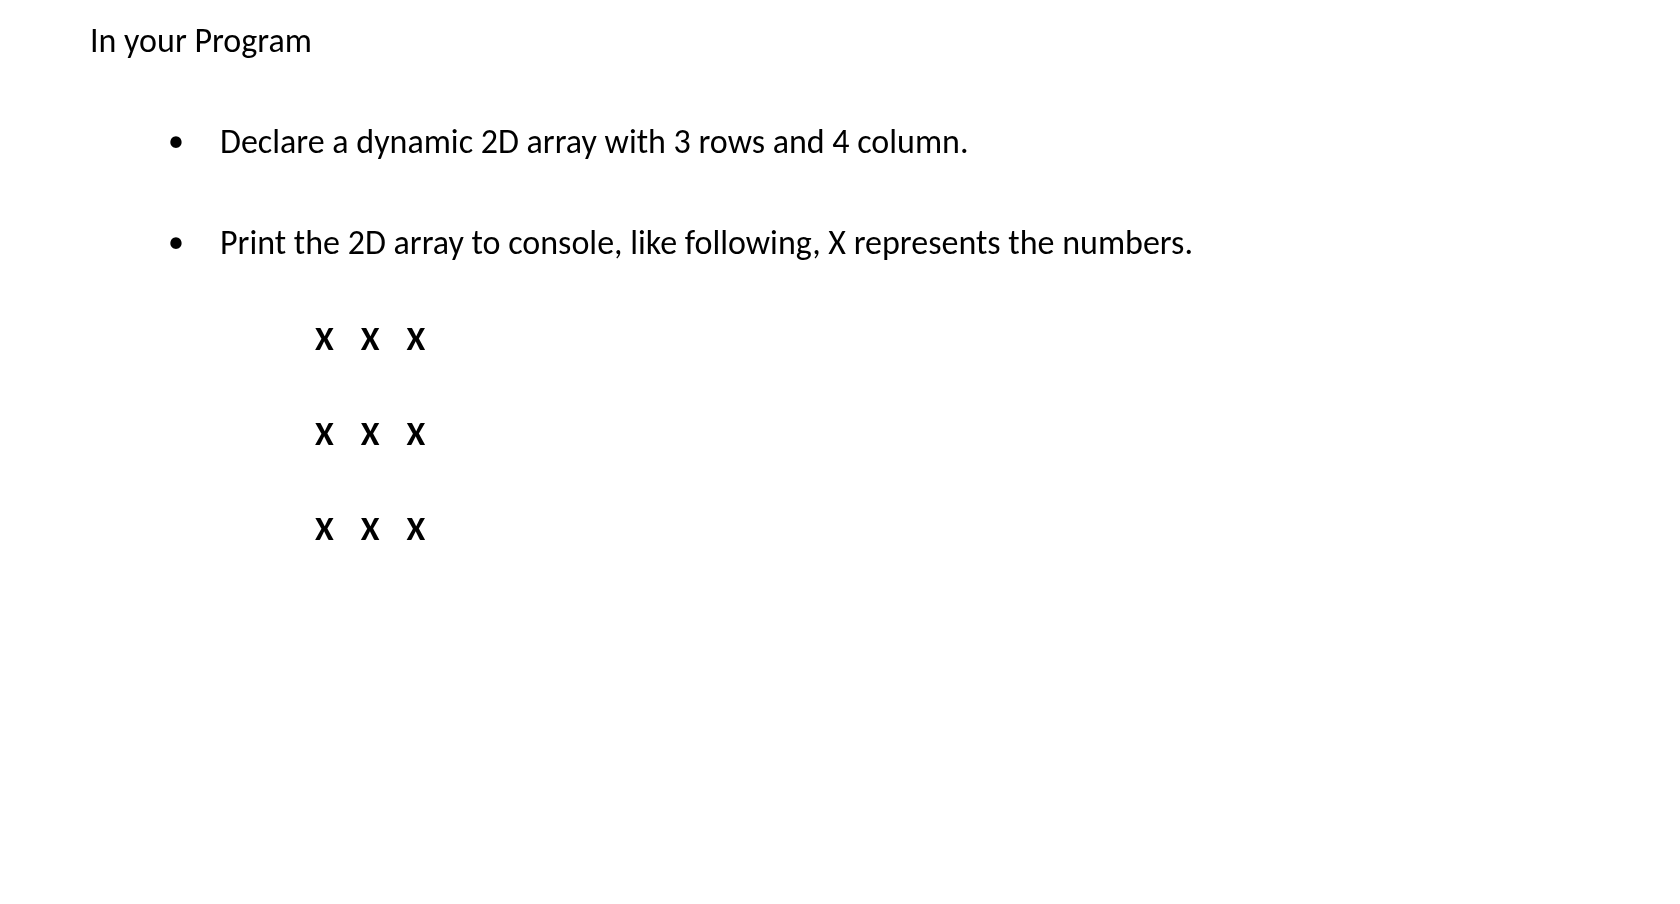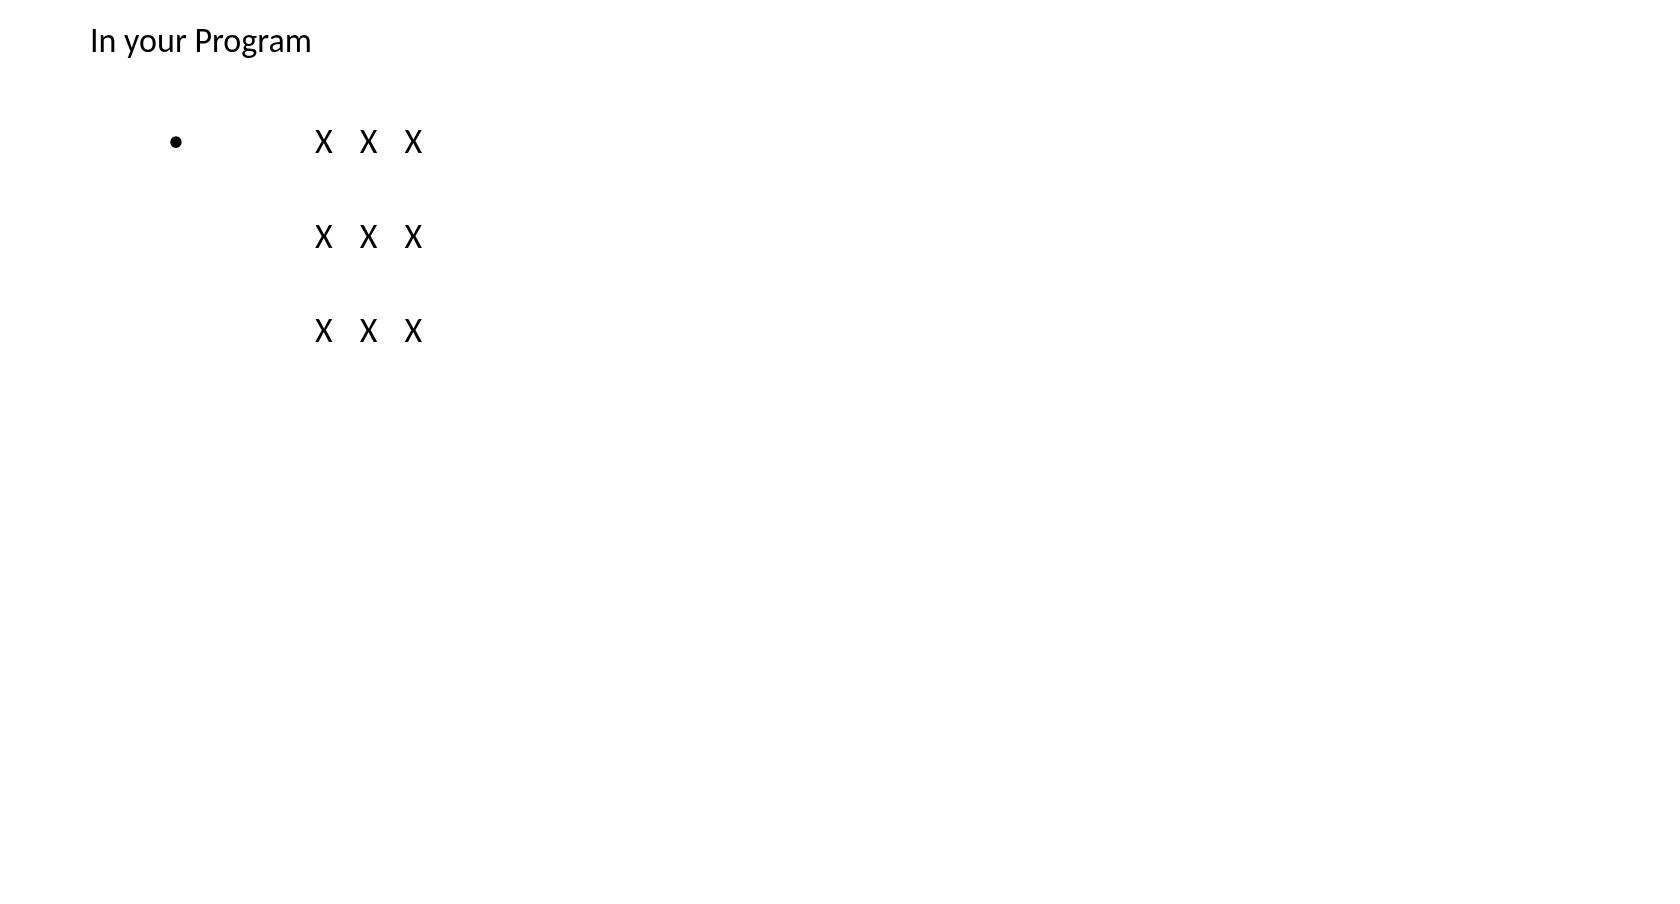--- a/index.html
+++ b/index.html
@@ -36,38 +36,43 @@
       position: absolute;
       left: -12px;
       top: 0;
       font-size: 32px;
       color: #000;
     }
     .example-block {
       padding-left: 95px;
       margin-top: 44px;
       margin-bottom: 44px;
+      font-weight: bold;
     }
     .example-row {
       font-size: 34px;
       letter-spacing: 0.02em;
       margin-bottom: 42px;
     }
     .example-row span.x {
       display: inline-block;
       margin-right: 18px;
     }
   </style>
 </head>
 <body>
 
 <h1 class="heading">In your Program</h1>
 
 <ul class="bullet-list">
   <li>
+    <span>Declare a dynamic 2D array with 3 rows and 4 column.</span>
+  </li>
+  <li>
+    <span>Print the 2D array to console, like following, X represents the numbers.</span>
     <div class="example-block">
       <div class="example-row">
         <span class="x">X</span>
         <span class="x">X</span>
         <span class="x">X</span>
       </div>
       <div class="example-row">
         <span class="x">X</span>
         <span class="x">X</span>
         <span class="x">X</span>

